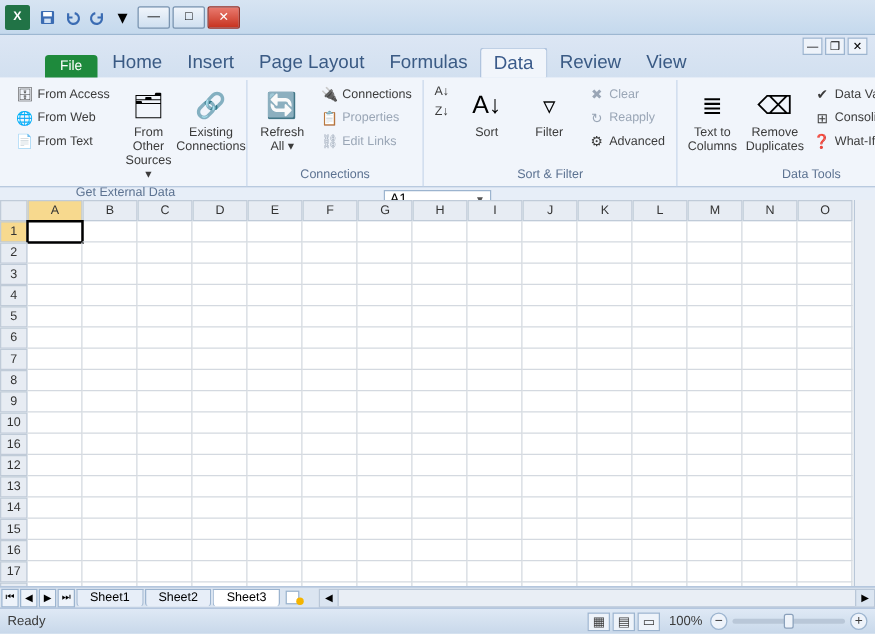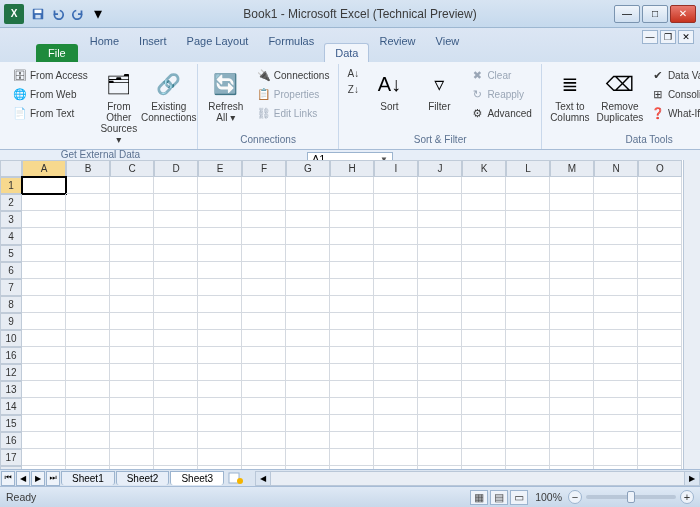--- a/index.html
+++ b/index.html
@@ -11,22 +11,22 @@
 .qat-icon { width: 18px; height: 18px; display:flex; align-items:center; justify-content:center; margin: 0 1px; cursor:pointer; }
 .qat-icon svg { width:14px; height:14px; }
 .title-text { flex: 1; text-align: center; font-size: 12px; color: #3b3b3b; }
 .winbtns { display:flex; }
 .winbtn { width: 26px; height: 18px; margin-left:2px; border:1px solid #7a94b0; border-radius:2px; background:linear-gradient(#f0f5fb,#cfdff0); display:flex; align-items:center; justify-content:center; font-size:10px; cursor:pointer; }
 .winbtn.close { background: linear-gradient(#e97a6f,#c7331f); color:#fff; border-color:#963127; }
 
 
 .tabs { height: 34px; display:flex; align-items:flex-end; padding-left: 36px; background: linear-gradient(#dce6f4,#d2e0f0); }
 .file-tab { background:#1e8a3c; color:#fff; padding:3px 12px; font-size:11px; border-radius:3px 3px 0 0; margin-right:2px; cursor:pointer; }
-.tab { padding: 3px 10px; font-size:11px; color:#3a5a84; cursor:pointer; }
-.tab.active { background:#f1f5fb; border:1px solid #b0c4de; border-bottom:none; border-radius:3px 3px 0 0; color:#3b5b8b;margin-top:11px; }
+.tab { padding: 3px 10px; font-size:15px; color:#3a5a84; cursor:pointer; }
+.tab.active { background:#f1f5fb; border:1px solid #b0c4de; border-bottom:none; border-radius:3px 3px 0 0; color:#3b5b8b; }
 
 
 .ribbon { height: 88px; background:#f1f5fb; border-bottom:1px solid #a7bcd6; display:flex; padding:2px 4px 0 4px; }
 .group { border-right:1px solid #c9d8eb; padding:2px 4px; display:flex; flex-direction:column; }
 .group-body { flex:1; display:flex; gap:2px; }
 .group-label { text-align:center; font-size:10px; color:#5c7291; padding:1px 0 2px 0; }
 .big-btn { width:48px; display:flex; flex-direction:column; align-items:center; justify-content:flex-start; padding:2px; cursor:pointer; border:1px solid transparent; border-radius:3px; }
 .big-btn .ic { width:30px; height:30px; display:flex; align-items:center; justify-content:center; font-size:20px; }
 .big-btn .lbl { font-size:10px; color:#3b3b3b; text-align:center; line-height:11px; margin-top:2px; }
 .small-stack { display:flex; flex-direction:column; justify-content:flex-start; gap:1px; }
@@ -96,21 +96,20 @@
         <path d="M4 4 L4 8 L8 8" fill="none" stroke="#3b6cb3" stroke-width="2"></path>
       </svg>
     </div>
   <div class="qat-icon" title="Redo">
       <svg viewBox="0 0 16 16">
         <path d="M6 4 A5 5 0 1 0 12 8" fill="none" stroke="#3b6cb3" stroke-width="2"></path>
         <path d="M12 4 L12 8 L8 8" fill="none" stroke="#3b6cb3" stroke-width="2"></path>
       </svg>
     </div>
   <div class="qat-icon">▾</div>
-  <div class="title-text">Book1 - Microsoft Excel (Technical Preview)</div>
   <div class="winbtns">
     <div class="winbtn">—</div>
     <div class="winbtn">□</div>
     <div class="winbtn close">✕</div>
   </div>
 </div>
 
 <div class="tabs">
   <div class="file-tab">File</div>
   <div id="tabs-container" style="display:flex;">

